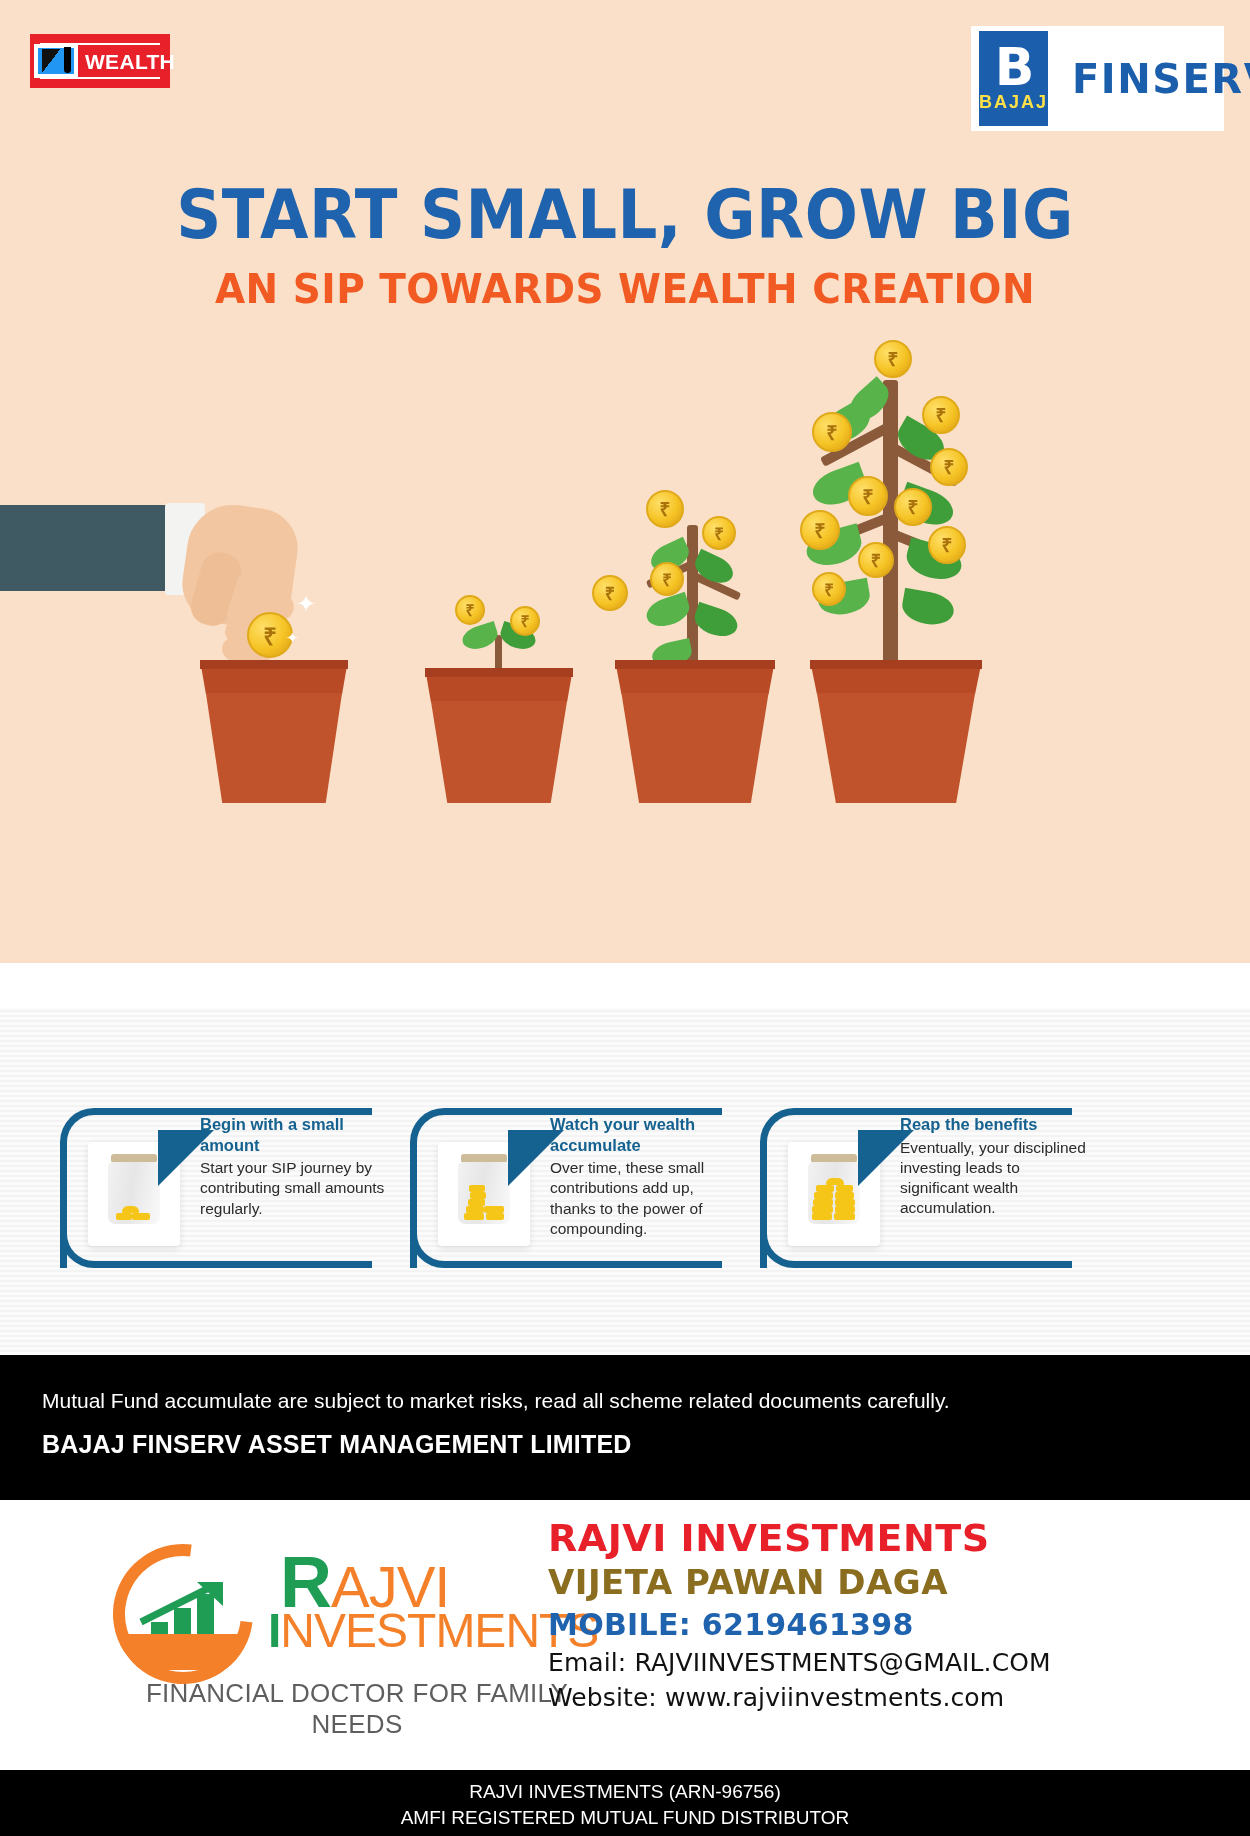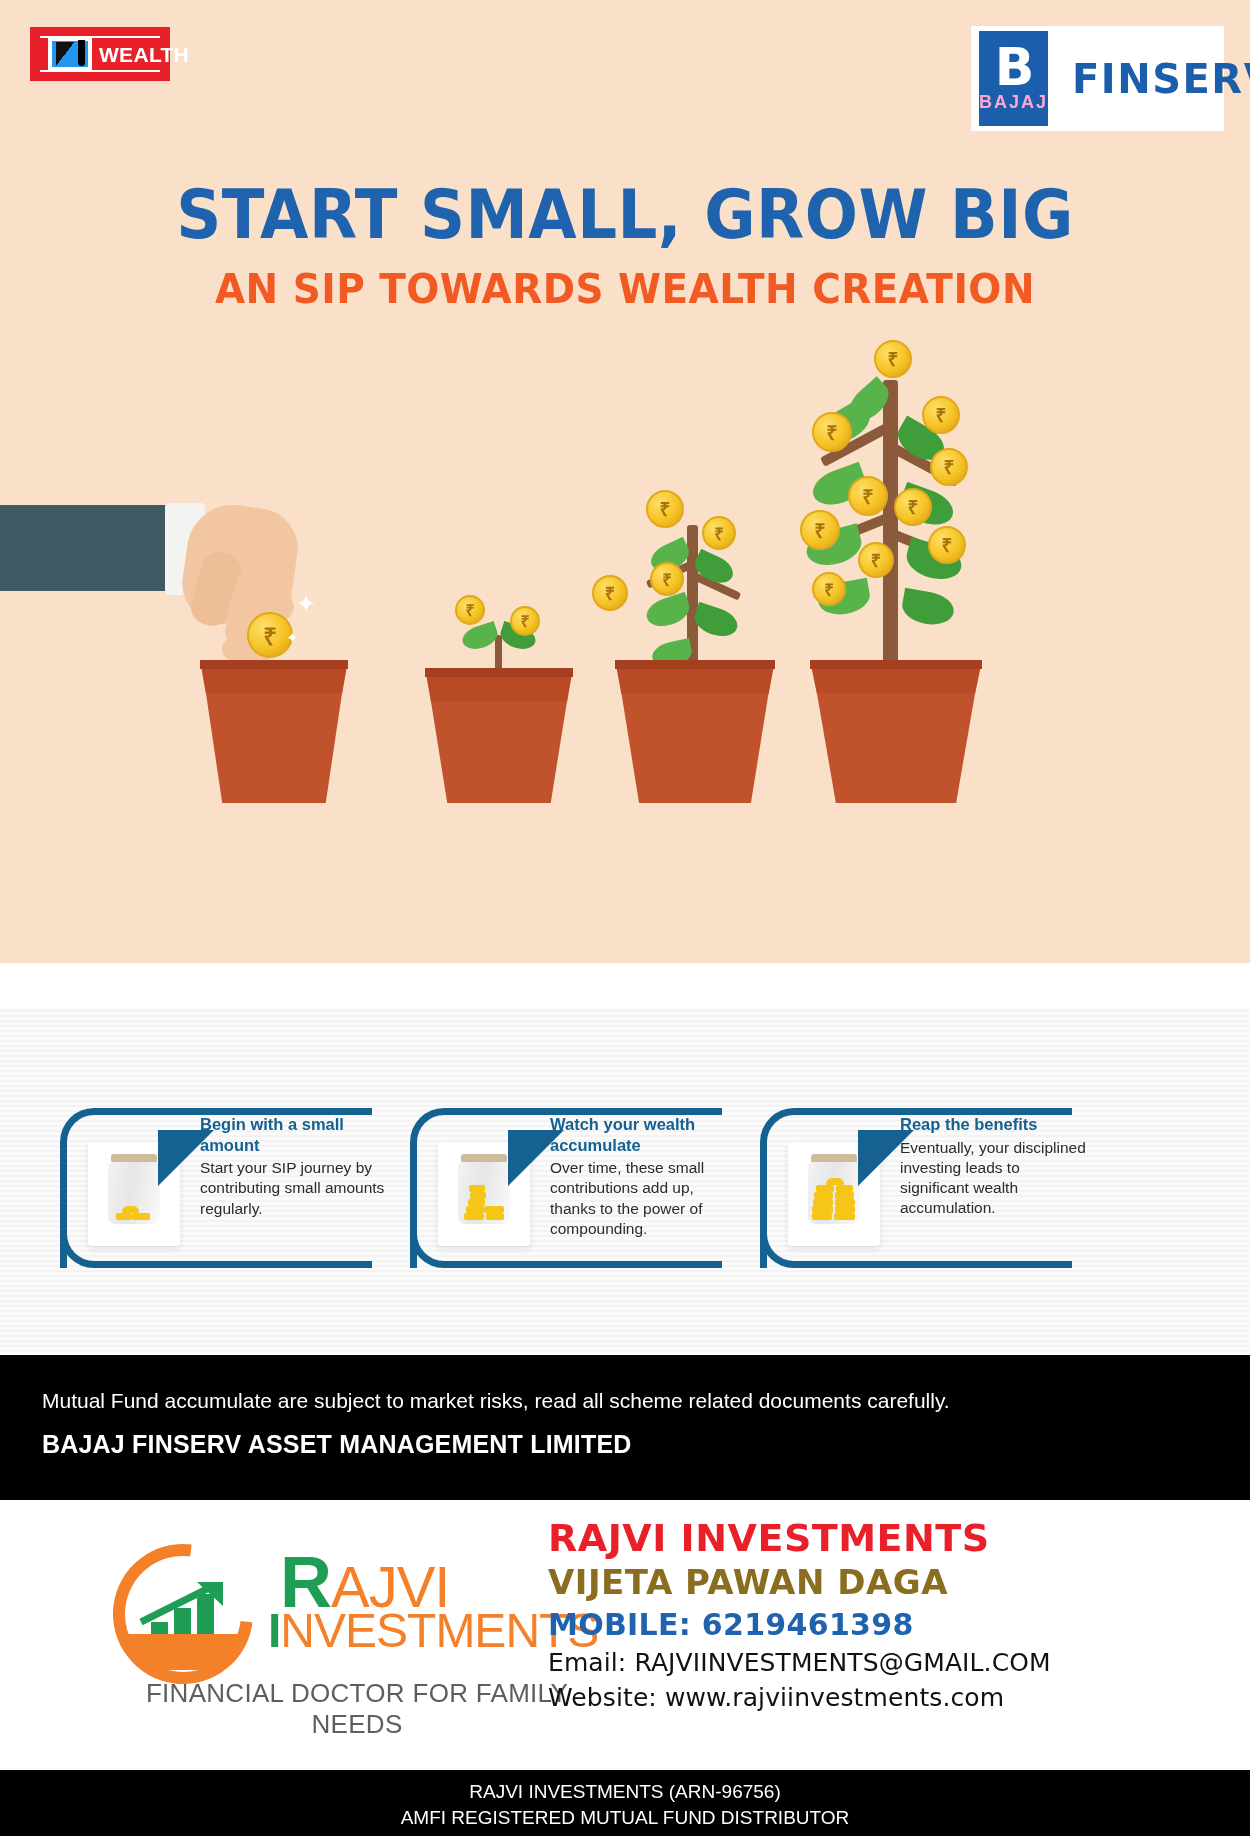--- a/index.html
+++ b/index.html
@@ -13,23 +13,23 @@
   .page { position:relative; width:1250px; height:1836px; background:#fff; }
 
   
   .hero {
     position:absolute; left:0; top:0; width:1250px; height:963px;
     background:#fae0c8;
   }
 
   
   .nj-logo {
-    position:absolute; left:30px; top:27px; width:140px; height:54px;
+    position:absolute; left:30px; top:34px; width:140px; height:54px;
     background:#e8202a; border:2px solid #e8202a;
-    display:flex; align-items:center; padding:0 16px;
+    display:flex; align-items:center; padding:0 2px;
   }
   .nj-logo::before, .nj-logo::after{
     content:""; position:absolute; left:8px; right:8px; height:2px; background:#fff;
   }
   .nj-logo::before{ top:7px; }
   .nj-logo::after{ bottom:7px; }
   .nj-mark {
     width:44px; height:34px; background:#fff; border:2px solid #fff;
     position:relative; margin-right:7px; overflow:hidden; flex:none;
   }
@@ -56,21 +56,21 @@
   }
   .bajaj-square {
     width:97px; height:95px; background:#1b5eab; margin-left:8px;
     position:relative; display:flex; flex-direction:column; align-items:center; justify-content:center;
   }
   .bajaj-b {
     color:#fff; font-weight:bold; font-size:52px; line-height:.9; letter-spacing:-2px;
     font-family:"DejaVu Sans", sans-serif;
   }
   .bajaj-word {
-    color:#f9a8d4; font-size:18px; font-weight:bold; letter-spacing:2px; margin-top:2px;
+    color:#fde047; font-size:18px; font-weight:bold; letter-spacing:2px; margin-top:2px;
   }
   .finserv-word {
     color:#1b5eab; font-weight:bold; font-size:40px; letter-spacing:1.5px;
     margin-left:24px; font-family:"DejaVu Sans", sans-serif;
   }
 
   .headline {
     position:absolute; top:175px; left:0; width:1250px; text-align:center;
     color:#1f63ae; font-size:68px; font-weight:bold; letter-spacing:.5px;
     font-family:"DejaVu Sans", sans-serif;

